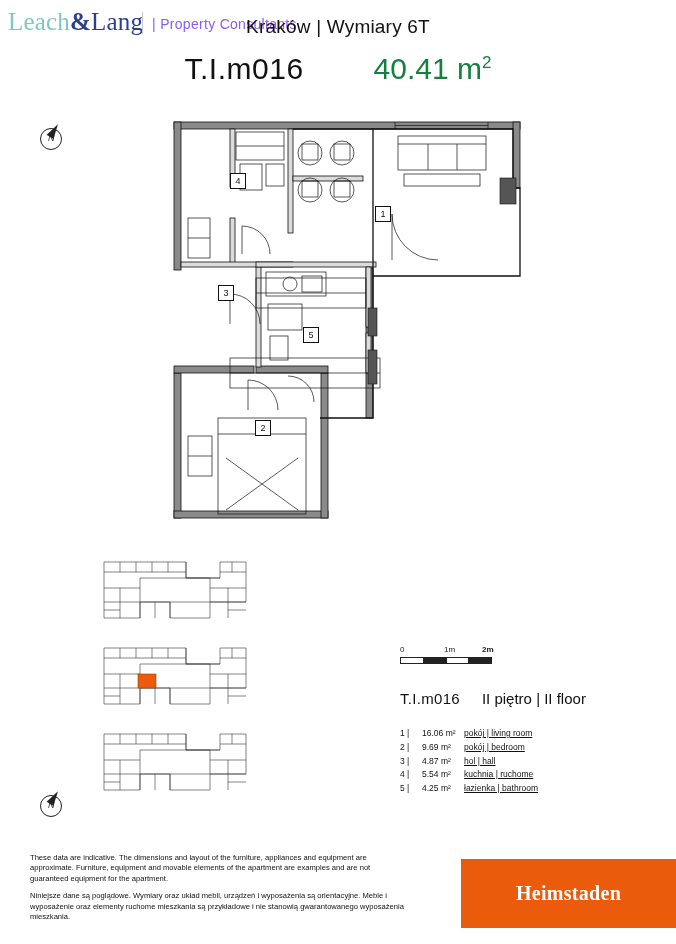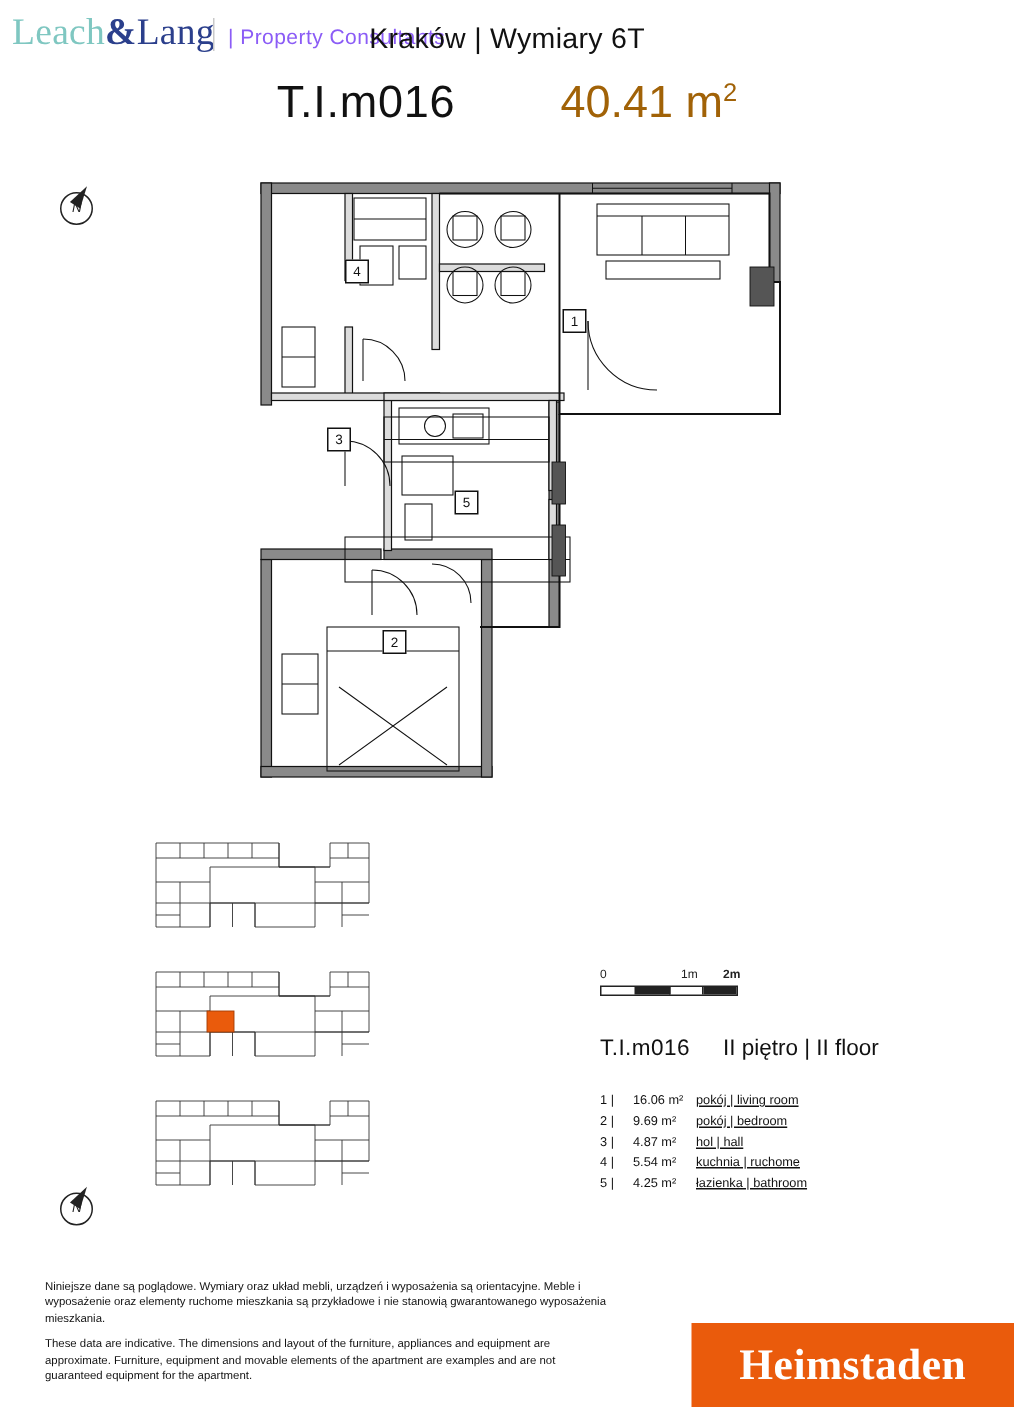--- a/index.html
+++ b/index.html
@@ -32,21 +32,21 @@
   .addr {
     position: absolute; left: 0; right: 0; top: 16px;
     text-align: center;
     font-size: 19px; color: #111; letter-spacing: .2px;
   }
   .title-row {
     position: absolute; left: 0; right: 0; top: 52px;
     display: flex; justify-content: center; align-items: baseline; gap: 70px;
   }
   .unit-code { font-size: 30px; letter-spacing: .5px; color:#111; }
-  .unit-area { font-size: 30px; color:#a16207; }
+  .unit-area { font-size: 30px; color:#15803d; }
   .unit-area sup { font-size: 17px; }
 
   
   .compass { position:absolute; }
   .compass .circle {
     width: 22px; height: 22px; border: 1.2px solid #222; border-radius: 50%;
     position: relative;
   }
   .compass .needle {
     position:absolute; left: 9px; top: -6px; width: 0; height: 0;
@@ -96,25 +96,25 @@
 
   
   .disclaimer {
     position:absolute; left: 30px; top: 853px; width: 380px;
     font-size: 7.6px; line-height: 1.38; color:#111;
   }
   .disclaimer p { margin: 0 0 7px 0; }
 
   
   .heim {
-    position:absolute; right: 0; bottom: 6px; width: 215px; height: 56px;
+    position:absolute; right: 0; bottom: 16px; width: 215px; height: 69px;
     background: #ea5b0c; color: #fff;
     display:flex; align-items:center; justify-content:center;
     font-family: "Liberation Serif", serif;
-    font-size: 29px; font-weight: 700; letter-spacing: .3px;
+    font-size: 20px; font-weight: 700; letter-spacing: .3px;
   }
 
   
   .badge {
     position:absolute; width:16px; height:16px; border:1px solid #111; background:#fff;
     font-size:9px; display:flex; align-items:center; justify-content:center; color:#111;
   }
 </style>
 </head>
 <body>
@@ -318,21 +318,21 @@
                    M86 4 V20 M86 20 H120"></path>
           <path d="M40 20 H110 V44 H40 Z"></path>
         </g>
       </svg>
     </div>
   </div>
 
   <div class="scalebar">
     <div class="labels">
       <span style="left:0;">0</span>
-      <span style="left:44px;margin-left:10px;">1m</span>
+      <span style="left:44px;">1m</span>
       <span style="left:82px;font-weight:bold;">2m</span>
     </div>
     <div class="bar">
       <i></i>
         <i class="fill"></i>
         <i></i>
         <i class="fill"></i>
     </div>
   </div>
 
@@ -363,19 +363,19 @@
       <span class="nm">kuchnia | ruchome</span>
     </div>
     <div class="row">
       <span class="idx">5 |</span>
       <span class="area">4.25 m²</span>
       <span class="nm">łazienka | bathroom</span>
     </div>
   </div>
 
   <div class="disclaimer">
+    <p>These data are indicative. The dimensions and layout of the furniture, appliances and equipment are approximate. Furniture, equipment and movable elements of the apartment are examples and are not guaranteed equipment for the apartment.</p>
     <p>Niniejsze dane są poglądowe. Wymiary oraz układ mebli, urządzeń i wyposażenia są orientacyjne. Meble i wyposażenie oraz elementy ruchome mieszkania są przykładowe i nie stanowią gwarantowanego wyposażenia mieszkania.</p>
-    <p>These data are indicative. The dimensions and layout of the furniture, appliances and equipment are approximate. Furniture, equipment and movable elements of the apartment are examples and are not guaranteed equipment for the apartment.</p>
   </div>
 
   <div class="heim">Heimstaden</div>
 
 </div>
 
 </body></html>

